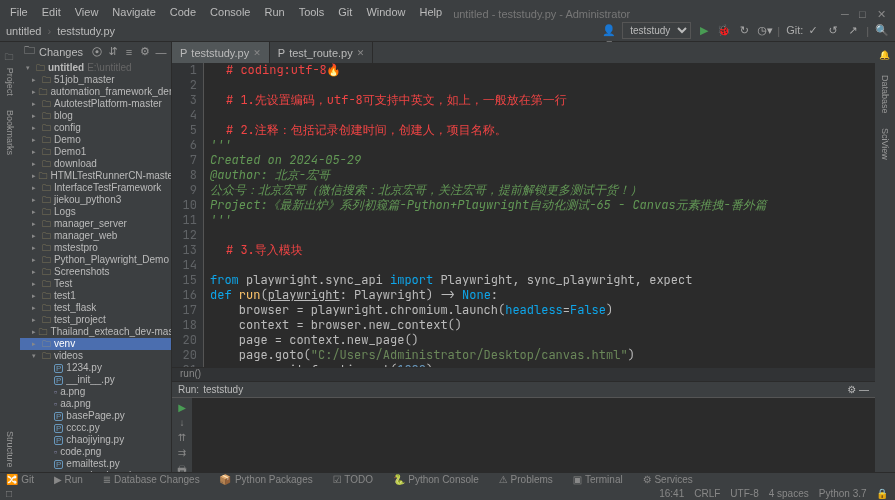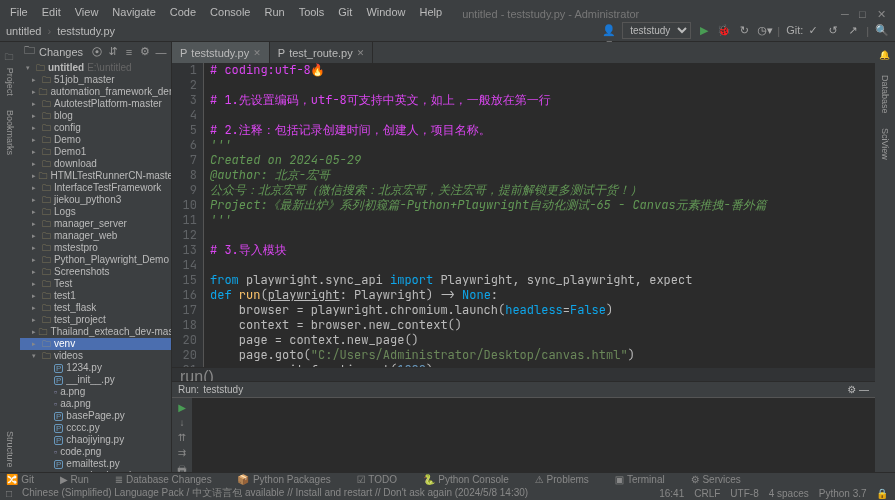--- a/index.html
+++ b/index.html
@@ -1,19 +1,19 @@
 <!DOCTYPE html>
 <html><head>
 <meta charset="utf-8">
 <style>
 * { margin: 0; padding: 0; box-sizing: border-box; }
 body { font-family: -apple-system, "Segoe UI", sans-serif; font-size: 11px; background: #2b2b2b; color: #bbbbbb; width: 895px; height: 500px; overflow: hidden; display: flex; flex-direction: column; }
 .menubar { height: 20px; background: #3c3f41; display: flex; align-items: flex-end; padding: 0 4px; gap: 2px; font-size: 11px; }
 .menubar .item { padding: 2px 6px; cursor: pointer; }
-.menubar .title-ctx { color: #777; margin-left: 12px; }
+.menubar .title-ctx { color: #777; margin-left: 3px; }
 .menubar .spacer { flex: 1; }
 .wb { width: 12px; height: 12px; margin: 0 2px; cursor: pointer; color: #888; }
 .navbar { height: 22px; background: #3c3f41; display: flex; align-items: center; padding: 0 6px; font-size: 11px; border-bottom: 1px solid #2b2b2b; gap: 6px; }
 .navbar .sep { color: #666; }
 .navbar .sp { flex: 1; }
 .navbar .ic { width: 14px; height: 14px; display: inline-block; color: #aaa; cursor: pointer; text-align: center; }
 .navbar .rc { color:#499c54; }
 .navbar select.cfg { background:#3c3f41; border:1px solid #555; color:#bbb; font-size:10px; padding:1px 3px; }
 .main { display: flex; flex: 1; min-height: 0; }
 .leftstrip, .rightstrip { width: 20px; background: #3c3f41; display: flex; flex-direction: column; align-items: center; padding-top: 4px; gap: 6px; font-size: 9px; color: #999; }
@@ -34,34 +34,34 @@
 .editor { flex: 1; display: flex; flex-direction: column; background: #2b2b2b; min-width:0; }
 .tabs { height: 21px; background: #3c3f41; display: flex; align-items: stretch; font-size: 11px; }
 .tab { padding: 3px 8px; display: flex; align-items: center; gap: 4px; border-right: 1px solid #2b2b2b; cursor: pointer; }
 .tab.active { background: #515658; }
 .tab .cls { color:#888; font-size:9px; cursor:pointer; }
 .code { flex: 1; display: flex; font-family: "JetBrains Mono","Consolas",monospace; font-size: 12px; line-height: 15px; min-height:0; overflow:hidden; }
 .gutter { width: 32px; background: #313335; color: #606366; text-align: right; padding-right: 6px; border-right: 1px solid #555; }
 .gutter div { height: 15px; }
 .src { flex: 1; padding-left: 6px; white-space: pre; overflow: hidden; }
 .src div { height: 15px; }
-.c-cmt { color: #d946ef; }
+.c-cmt { color: #ef4444; margin-left: 16px; }
 .c-doc { color: #629755; font-style: italic; }
 .c-kw { color: #0ea5e9; }
 .c-str { color: #6a8759; }
 .c-num { color: #6897bb; }
 .c-fn { color: #ffc66d; }
 .c-arg { color: #0ea5e9; }
-.breadcrumb-bottom { height: 14px; background:#313335; font-size:16px; color:#888; padding-left:8px; border-top:1px solid #2b2b2b; }
+.breadcrumb-bottom { height: 14px; background:#313335; font-size:10px; color:#888; padding-left:8px; border-top:1px solid #2b2b2b; }
 .bottom-tool { height: 16px; background:#3c3f41; border-top:1px solid #2b2b2b; display:flex; align-items:center; font-size:10px; padding:0 6px; gap:4px; }
 .runpanel { height: 75px; background:#2b2b2b; border-top:1px solid #555; display:flex; }
 .runpanel .runtabs { width:20px; background:#3c3f41; display:flex; flex-direction:column; align-items:center; padding-top:4px; gap:4px; }
 .runpanel .runtabs .rt { width:14px; height:14px; text-align:center; cursor:pointer; color:#888; font-size:10px; }
 .runpanel .runbody { flex:1; }
-.toolstrip { height: 14px; background:#3c3f41; border-top:1px solid #2b2b2b; display:flex; align-items:center; font-size:10px; color:#888; padding:0 6px; gap:26px; }
+.toolstrip { height: 14px; background:#3c3f41; border-top:1px solid #2b2b2b; display:flex; align-items:center; font-size:10px; color:#888; padding:0 6px; gap:20px; }
 .toolstrip .ti { cursor:pointer; }
 .statusbar { height: 14px; background:#3c3f41; display:flex; align-items:center; font-size:10px; color:#888; padding:0 6px; gap:10px; }
 .statusbar .sp { flex:1; }
 ::-webkit-scrollbar { width:8px; height:8px; background:#3c3f41; }
 ::-webkit-scrollbar-thumb { background:#555; }
 </style>
 </head>
 <body>
 
 <div class="menubar">
@@ -236,21 +236,20 @@
   <span class="ti">📦 <span>Python Packages</span></span>
   <span class="ti">☑ <span>TODO</span></span>
   <span class="ti">🐍 <span>Python Console</span></span>
   <span class="ti">⚠ <span>Problems</span></span>
   <span class="ti">▣ <span>Terminal</span></span>
   <span class="ti">⚙ <span>Services</span></span>
 </div>
 
 <div class="statusbar">
   <span>□</span>
-  <span>Chinese (Simplified) Language Pack / 中文语言包 available // Install and restart // Don't ask again (2024/5/8 14:30)</span>
   <span class="sp"></span>
   <span>16:41</span>
   <span>CRLF</span>
   <span>UTF-8</span>
   <span>4 spaces</span>
   <span>Python 3.7</span>
   <span>🔒</span>
 </div>
 
 </body></html>

